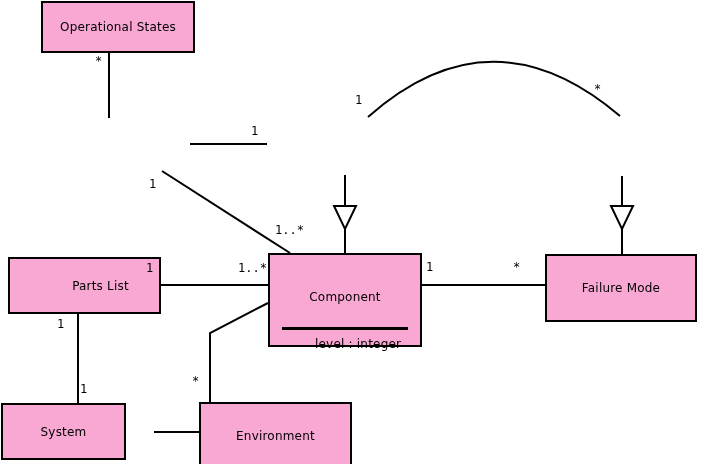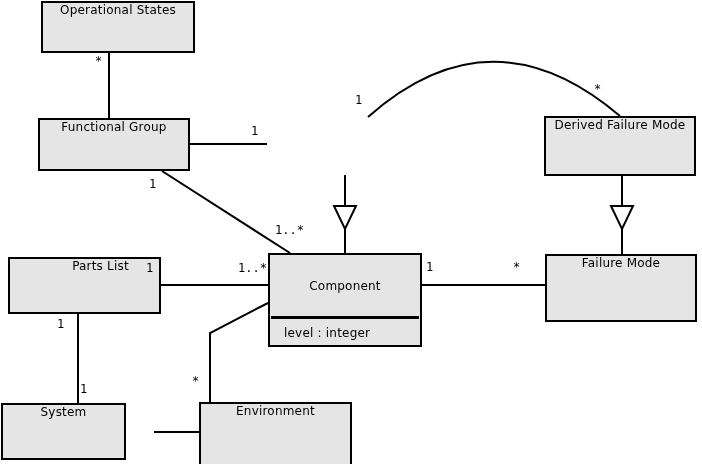--- a/index.html
+++ b/index.html
@@ -20,47 +20,49 @@
     position: absolute;
     left: 0;
     top: 0;
     width: 702px;
     height: 464px;
   }
   .node {
     position: absolute;
     box-sizing: border-box;
     border: 2px solid #000000;
-    background: #e5e5e5;
+    background: #f9a8d4;
     display: flex;
+    align-items: center;
     justify-content: center;
     font-size: 12px;
     letter-spacing: 0.2px;
     white-space: nowrap;
   }
   .node.component-node {
     display: block;
-    padding: 1px;
+    padding: 12px;
   }
   .compartment-name {
     box-sizing: border-box;
     height: 63px;
     display: flex;
     align-items: center;
     justify-content: center;
     border-bottom: 3px solid #000000;
   }
   .compartment-attrs {
     box-sizing: border-box;
     height: 27px;
     display: flex;
     align-items: center;
     justify-content: flex-start;
     padding-left: 13px;
     font-size: 12px;
+    margin-left: 20px;
   }
   .mult {
     position: absolute;
     font-family: "DejaVu Sans Mono", "Liberation Mono", monospace;
     font-size: 12px;
     line-height: 14px;
     white-space: nowrap;
   }
 </style>
 </head>
@@ -96,28 +98,22 @@
       <polyline points="210,402 210,333 268,303"></polyline>
 
       <line x1="422" y1="285" x2="545" y2="285"></line>
     </g>
   </svg>
 
   <div class="node" style="left:41px; top:1px; width:154px; height:52px;">
     <span>Operational States</span>
   </div>
 
-  <div class="node" style="left:38px; top:118px; width:152px; height:53px;">
-    <span>Functional Group</span>
-  </div>
 
 
-  <div class="node" style="left:544px; top:116px; width:152px; height:60px;">
-    <span>Derived Failure Mode</span>
-  </div>
 
   <div class="node" style="left:8px; top:257px; width:153px; height:57px;padding-left:32px;">
     <span>Parts List</span>
   </div>
 
   <div class="node component-node" style="left:268px; top:253px; width:154px; height:94px;">
     <div class="compartment-name">
       <span>Component</span>
     </div>
     <div class="compartment-attrs">

